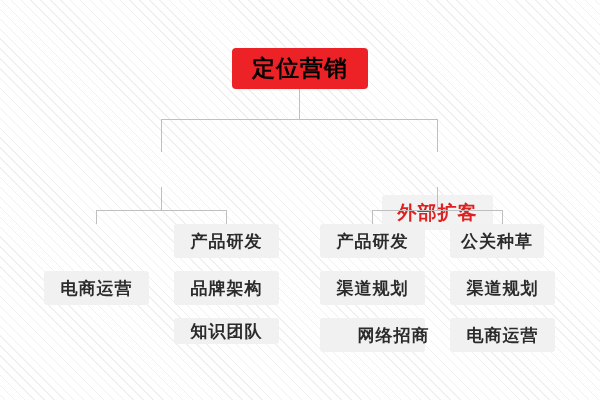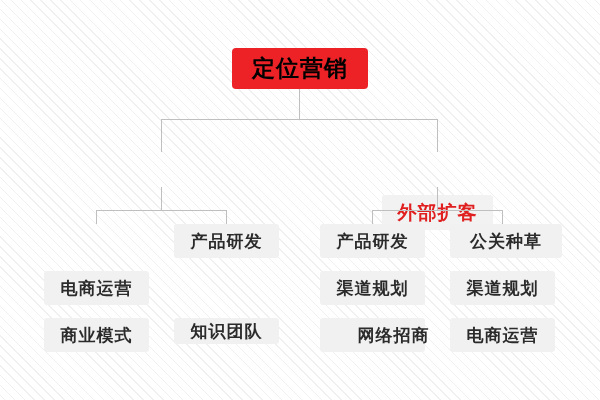--- a/index.html
+++ b/index.html
@@ -100,26 +100,26 @@
   <div class="conn conn-h" style="left:96px; top:210px; width:131px;"></div>
   <div class="conn conn-v" style="left:96px; top:210px; height:14px;"></div>
   <div class="conn conn-v" style="left:226px; top:210px; height:14px;"></div>
 
   <div class="conn conn-v" style="left:437px; top:187px; height:23px;"></div>
   <div class="conn conn-h" style="left:372px; top:210px; width:131px;"></div>
   <div class="conn conn-v" style="left:372px; top:210px; height:14px;"></div>
   <div class="conn conn-v" style="left:502px; top:210px; height:14px;"></div>
 
   <div class="node node-leaf" style="left:44px; top:271px; width:105px; height:34px;">电商运营</div>
-  <div class="node node-leaf" style="left:44px; top:318px; width:105px; height:34px;">商业模式</div>
 
   <div class="node node-leaf" style="left:174px; top:224px; width:105px; height:34px;">产品研发</div>
+  <div class="node node-leaf" style="left:174px; top:271px; width:105px; height:34px;">品牌架构</div>
   <div class="node node-leaf" style="left:174px; top:318px; width:105px; height:26px;">知识团队</div>
 
   <div class="node node-leaf" style="left:320px; top:224px; width:105px; height:34px;">产品研发</div>
   <div class="node node-leaf" style="left:320px; top:271px; width:105px; height:34px;">渠道规划</div>
   <div class="node node-leaf" style="left:320px; top:318px; width:105px; height:34px;padding-left:42px;">网络招商</div>
 
-  <div class="node node-leaf" style="left:450px; top:224px; width:112px; height:34px;">公关种草</div>
+  <div class="node node-leaf" style="left:450px; top:224px; width:94px; height:34px;">公关种草</div>
   <div class="node node-leaf" style="left:450px; top:271px; width:105px; height:34px;">渠道规划</div>
   <div class="node node-leaf" style="left:450px; top:318px; width:105px; height:34px;">电商运营</div>
 
 </div>
 
 </body></html>

